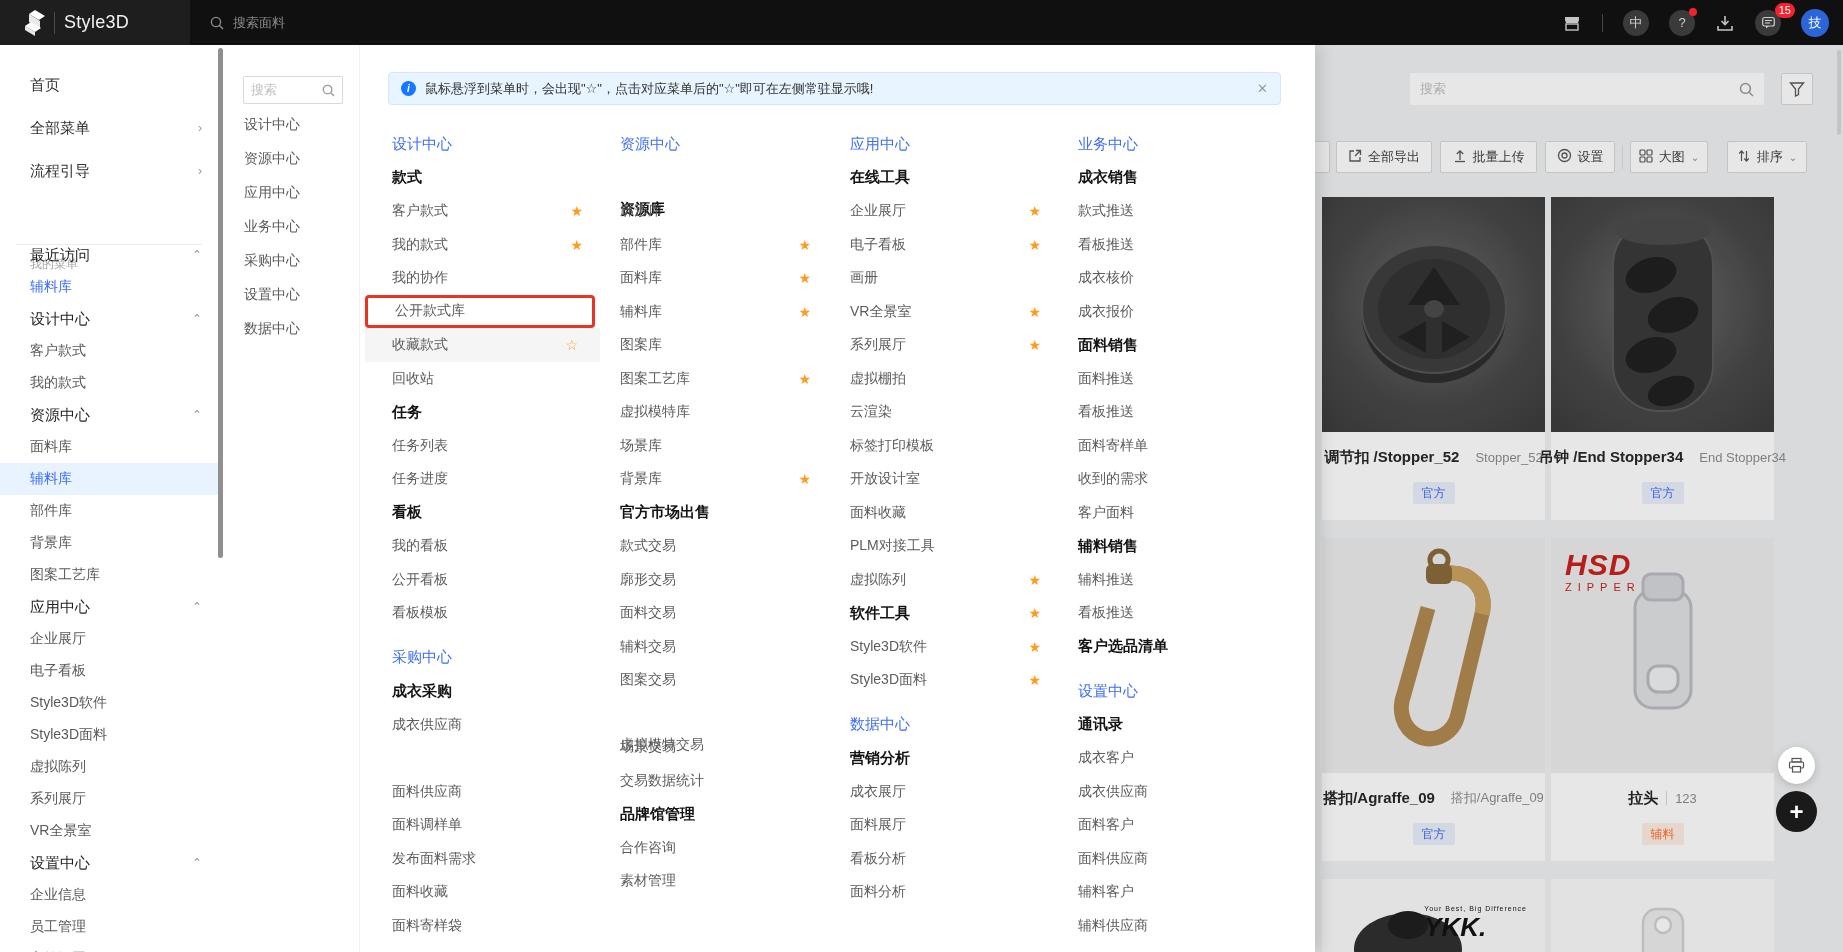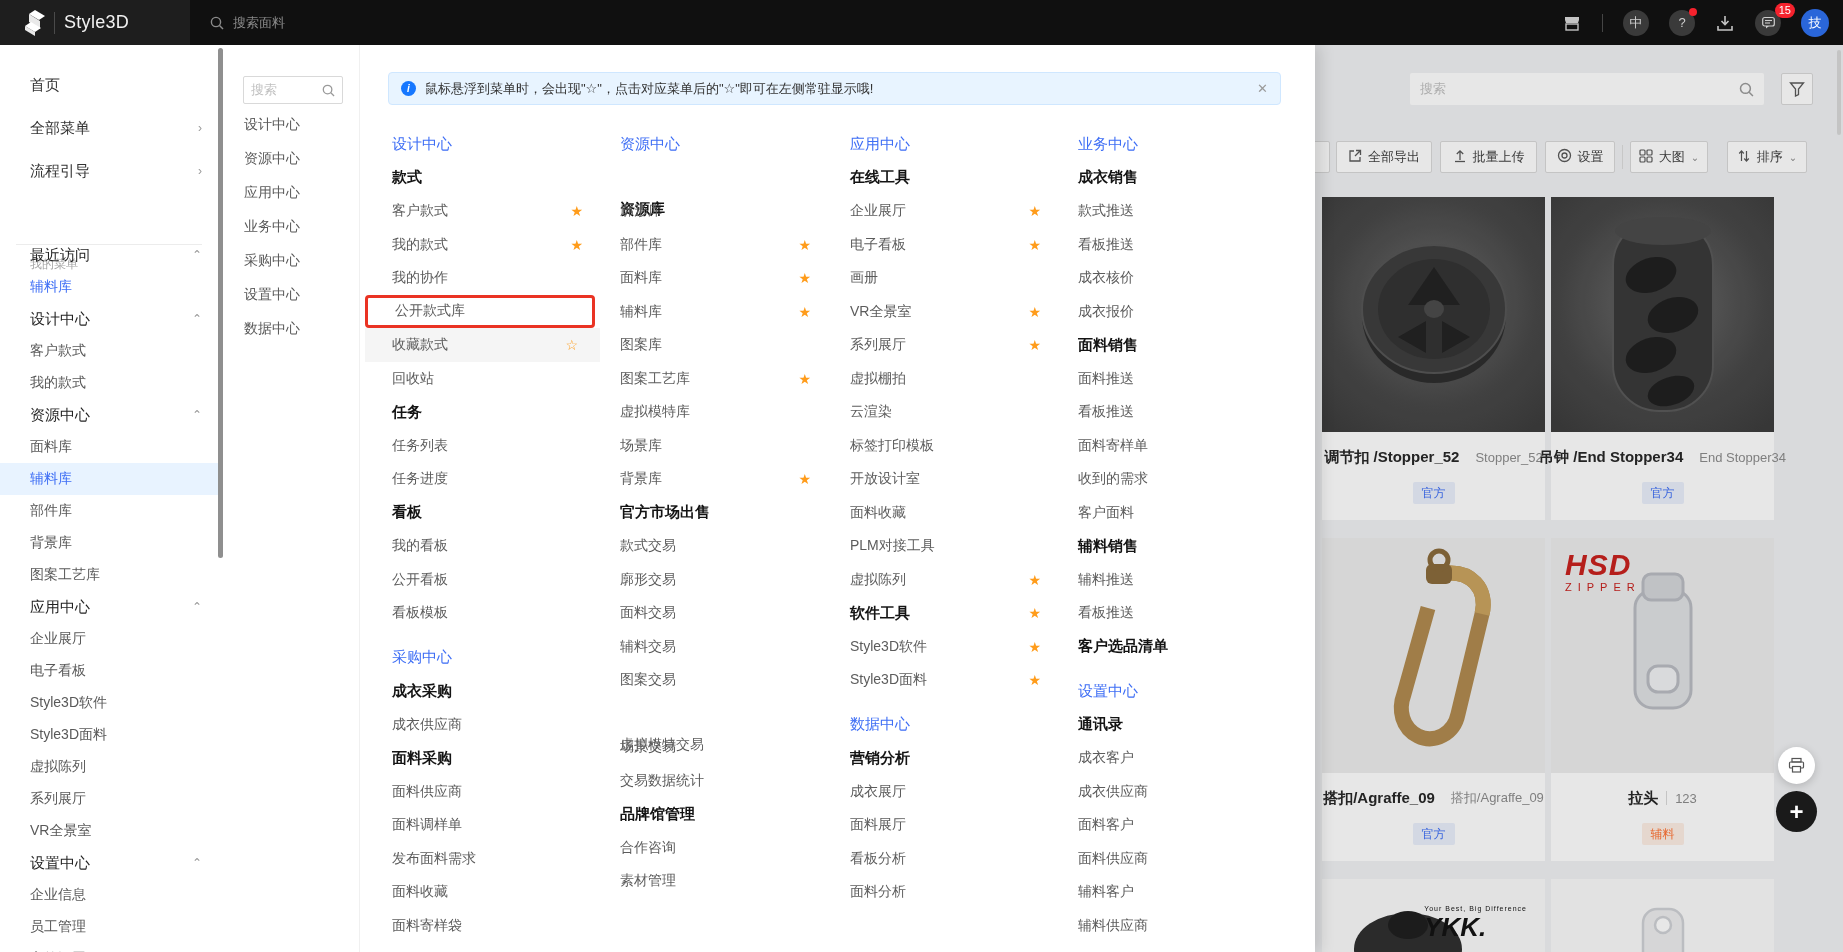--- a/index.html
+++ b/index.html
@@ -491,23 +491,20 @@
           </div>
           <div class="mrow center" style="top: 595.5px;">
             <span>采购中心</span>
           </div>
           <div class="mrow section" style="top: 629px;">
             <span>成衣采购</span>
           </div>
           <div class="mrow item" style="top: 662.5px;">
             <span>成衣供应商</span>
           </div>
-          <div class="mrow section" style="top: 696px;">
-            <span>面料采购</span>
-          </div>
           <div class="mrow item" style="top: 729.5px;">
             <span>面料供应商</span>
           </div>
           <div class="mrow item" style="top: 763px;">
             <span>面料调样单</span>
           </div>
           <div class="mrow item" style="top: 796.5px;">
             <span>发布面料需求</span>
           </div>
           <div class="mrow item" style="top: 830px;">

